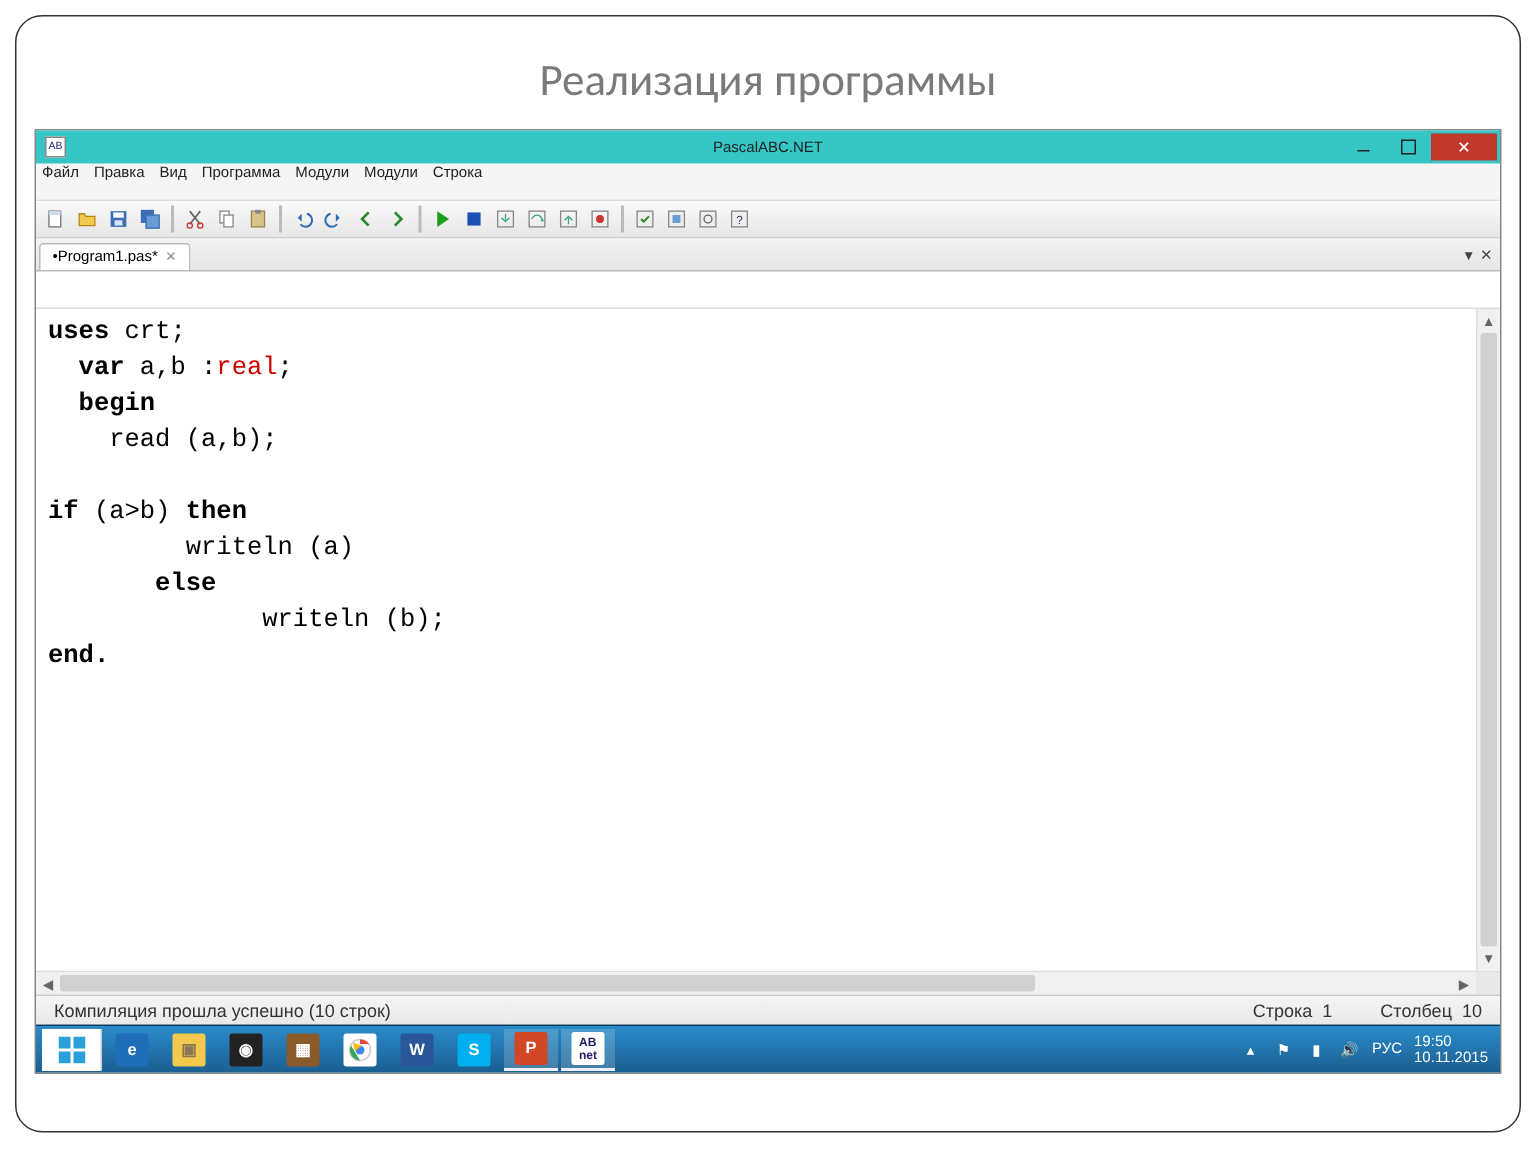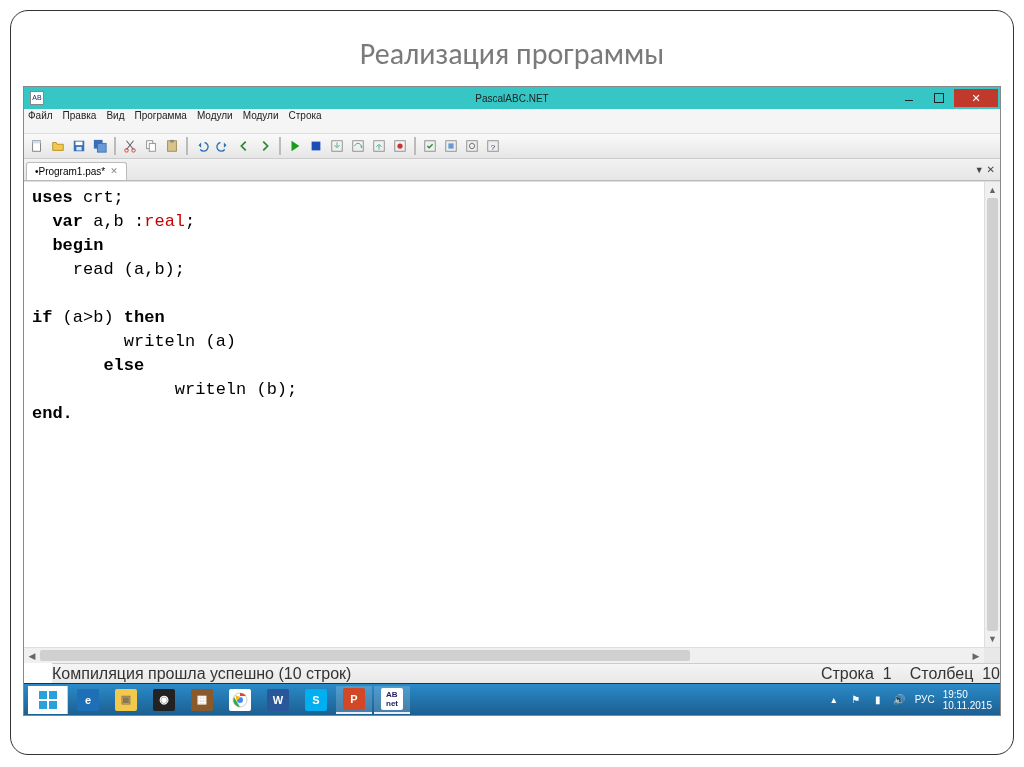--- a/index.html
+++ b/index.html
@@ -107,20 +107,21 @@
   .tab .tab-close { font-size: 9px; color:#888; cursor:pointer; }
   .tabstrip .right-icons { margin-left:auto; display:flex; align-items:center; gap:3px; padding-right:3px; }
   .dropdown-arrow { font-size:9px; color:#444; cursor:pointer; }
   .closeall { font-size:10px; color:#444; cursor:pointer; }
   
   .editor-wrap {
     flex: 1; display:flex; background:#fff;
     border-top: 1px solid #ddd;
     position: relative;
     overflow: hidden;
+    margin-top: 24px;
   }
   .editor {
     flex:1; padding: 4px 8px;
     font-family: "Courier New", monospace;
     font-size: 17px;
     line-height: 24px;
     color: #000;
     overflow: hidden;
     white-space: pre;
     position: relative;
@@ -140,23 +141,23 @@
   }
   .hscroll .arrow { width:16px; display:flex; align-items:center; justify-content:center; font-size:9px; color:#666; cursor:pointer; }
   .hscroll .track { flex:1; background:#f0f0f0; position:relative; }
   .hscroll .thumb { position:absolute; top:2px; bottom:2px; left:0; width:70%; background:#d0d0d0; border-radius:2px; }
   .hscroll .corner { width:16px; background:#e8e8e8; }
   
   .statusbar {
     height: 20px; background: linear-gradient(#f5f5f5,#e8e8e8);
     border-top:1px solid #ccc;
     display:flex; align-items:center;
-    font-size:16px; color:#333; padding: 0 0; margin-left: 28px;
-  }
-  .statusbar .right { margin-left:auto; display:flex; gap:18px;justify-content:space-between; }
+    font-size:12px; color:#333; padding: 0 12px;
+  }
+  .statusbar .right { margin-left:auto; display:flex; gap:32px;justify-content:space-between; }
   
   .taskbar {
     height: 32px;
     background: linear-gradient(#2a8bc9, #1b5f91);
     display:flex; align-items:center;
     padding: 0 4px; gap:2px;
     border-top: 1px solid #0a3a5a;
   }
   .start-btn {
     width: 40px; height: 28px; background:#fff;

